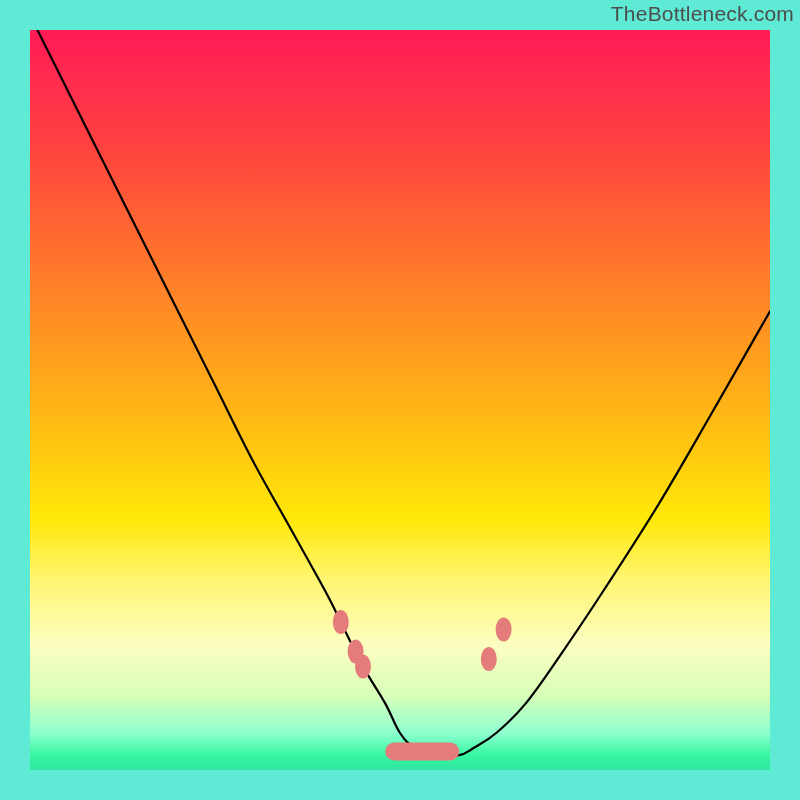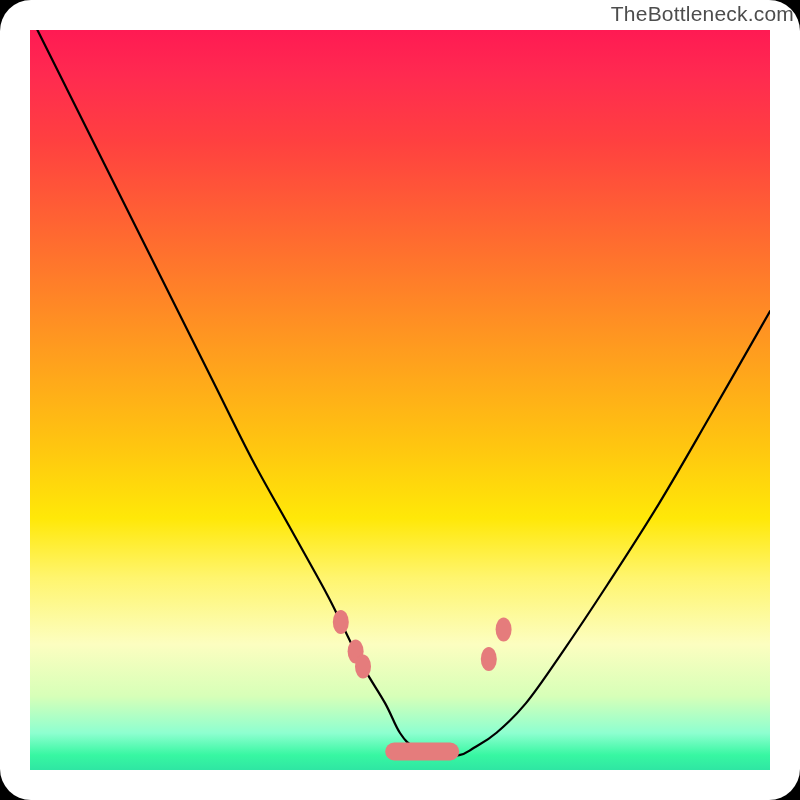--- a/index.html
+++ b/index.html
@@ -9,22 +9,21 @@
     height: 800px;
     overflow: hidden;
     background: #000;
     font-family: Arial, Helvetica, sans-serif;
   }
   .frame {
     position: absolute;
     left: 0; top: 0;
     width: 800px;
     height: 800px;
-    background: #ffffff;
-    border-radius: 31px;
+    background: #5eead4;
   }
   .plot {
     position: absolute;
     left: 30px;
     top: 30px;
     width: 740px;
     height: 740px;
     overflow: hidden;
   }
   .gradient {

